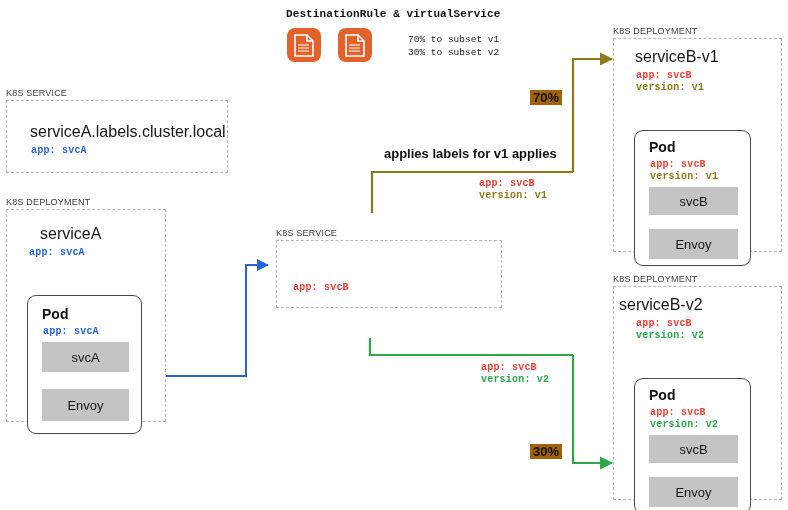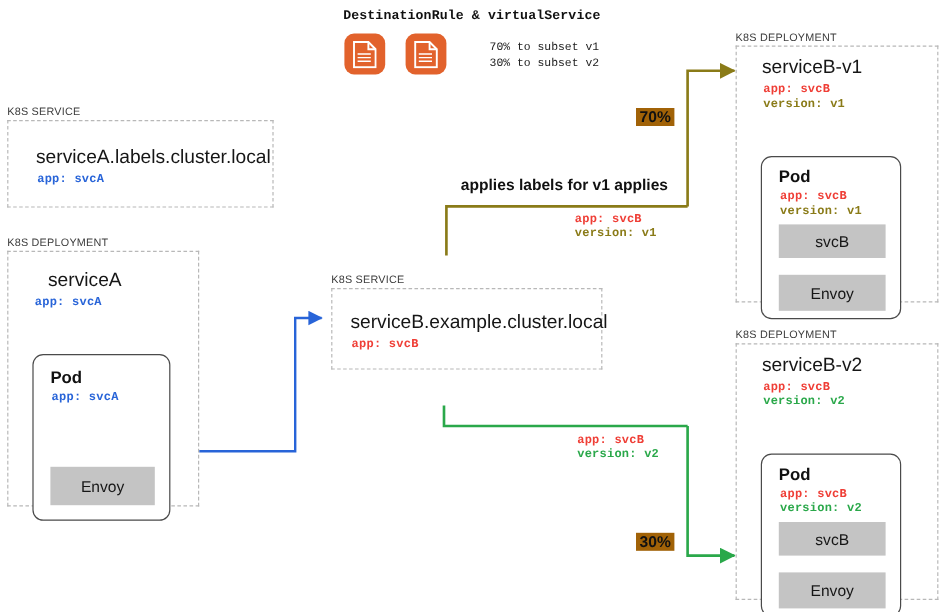--- a/index.html
+++ b/index.html
@@ -187,28 +187,28 @@
 
   <div class="group" style="left:6px;top:197px;width:160px;height:225px;">
     <div class="group-label">K8S DEPLOYMENT</div>
     <div class="group-box" style="width:160px;height:213px;"></div>
     <div class="svc-title" style="left:22px;top:28px;margin-left:12px;">serviceA</div>
     <div class="kv blue" style="left:23px;top:50px;">app: svcA</div>
 
     <div class="pod" style="left:21px;top:66px;width:115px;height:139px;">
       <div class="pod-title" style="left:14px;top:10px;">Pod</div>
       <div class="kv blue" style="left:15px;top:30px;">app: svcA</div>
+      <div class="bar" style="left:14px;top:46px;width:87px;height:30px;">svcA</div>
       <div class="bar" style="left:14px;top:93px;width:87px;height:32px;">Envoy</div>
     </div>
   </div>
 
   <div class="group" style="left:276px;top:228px;width:226px;height:80px;">
     <div class="group-label">K8S SERVICE</div>
     <div class="group-box" style="width:226px;height:68px;"></div>
-    <div class="svc-title" style="left:16px;top:32px;">serviceB.example.cluster.local</div>
     <div class="kv red" style="left:17px;top:54px;">app: svcB</div>
   </div>
 
   <div class="edge-label" style="left:380px;top:146px;">applies labels for v1 applies</div>
   <div class="kv red" style="left:479px;top:178px;">app: svcB</div>
   <div class="kv olive" style="left:479px;top:190px;">version: v1</div>
   <div class="pct" style="left:530px;top:90px;">70%</div>
 
   <div class="kv red" style="left:481px;top:362px;">app: svcB</div>
   <div class="kv green" style="left:481px;top:374px;">version: v2</div>
@@ -226,21 +226,21 @@
       <div class="kv red" style="left:15px;top:28px;">app: svcB</div>
       <div class="kv olive" style="left:15px;top:40px;">version: v1</div>
       <div class="bar" style="left:14px;top:56px;width:89px;height:28px;">svcB</div>
       <div class="bar" style="left:14px;top:98px;width:89px;height:30px;">Envoy</div>
     </div>
   </div>
 
   <div class="group" style="left:613px;top:274px;width:169px;height:226px;">
     <div class="group-label">K8S DEPLOYMENT</div>
     <div class="group-box" style="width:169px;height:214px;"></div>
-    <div class="svc-title" style="left:22px;top:22px;">serviceB-v2</div>
+    <div class="svc-title" style="left:6px;top:22px;">serviceB-v2</div>
     <div class="kv red" style="left:23px;top:44px;">app: svcB</div>
     <div class="kv green" style="left:23px;top:56px;">version: v2</div>
 
     <div class="pod" style="left:21px;top:72px;width:117px;height:136px;">
       <div class="pod-title" style="left:14px;top:8px;">Pod</div>
       <div class="kv red" style="left:15px;top:28px;">app: svcB</div>
       <div class="kv green" style="left:15px;top:40px;">version: v2</div>
       <div class="bar" style="left:14px;top:56px;width:89px;height:28px;">svcB</div>
       <div class="bar" style="left:14px;top:98px;width:89px;height:30px;">Envoy</div>
     </div>

